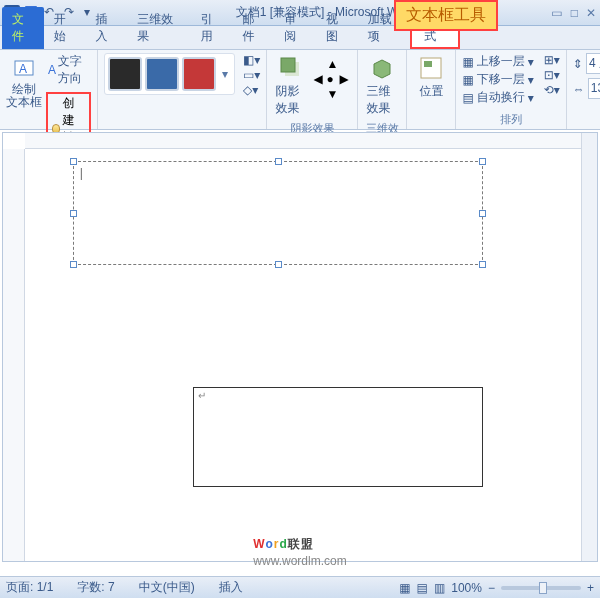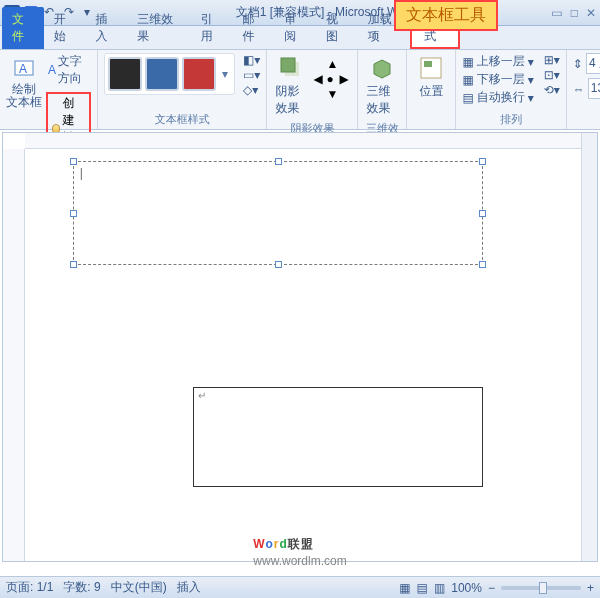--- a/index.html
+++ b/index.html
@@ -30,21 +30,21 @@
 .vrow{display:flex;align-items:center;gap:3px;white-space:nowrap}
 .spin{border:1px solid #b8c8dd;background:#fff;padding:1px 2px;width:62px;display:flex;align-items:center;font-size:11px}
 .doc-area{position:relative;height:430px;background:#fff;border:1px solid #b8c8dd;margin:2px;overflow:hidden}
 .ruler-h{height:16px;background:#f6f8fb;border-bottom:1px solid #d0d8e4;margin-left:22px}
 .ruler-v{width:22px;background:#f6f8fb;border-right:1px solid #d0d8e4;position:absolute;top:16px;bottom:0;left:0}
 .page{position:absolute;left:40px;top:24px;right:20px;bottom:8px;background:#fff}
 .scrollbar-v{position:absolute;right:0;top:0;bottom:0;width:16px;background:#eef2f8;border-left:1px solid #d0d8e4}
 .sel-box{position:absolute;border:1px dashed #7a7a7a;background:#fff}
 .handle{width:7px;height:7px;background:#fff;border:1px solid #5a8ac8;position:absolute}
 .plain-box{position:absolute;border:1px solid #333;background:#fff}
-.statusbar{position:absolute;bottom:0;left:0;right:0;height:22px;background:linear-gradient(#e8eef7,#cfdef0);border-top:1px solid #b8c8dd;display:flex;align-items:center;padding:0 6px;color:#3a5a8a;font-size:11px;gap:10px}
+.statusbar{position:absolute;bottom:0;left:0;right:0;height:22px;background:linear-gradient(#e8eef7,#cfdef0);border-top:1px solid #b8c8dd;display:flex;align-items:center;padding:0 6px;color:#3a5a8a;font-size:11px;gap:24px}
 .zoom{margin-left:auto;display:flex;align-items:center;gap:6px}
 .slider{width:80px;height:4px;background:#b8c8dd;position:relative;border-radius:2px}
 .slider-thumb{width:8px;height:12px;background:#eef2f8;border:1px solid #8aa4c8;position:absolute;left:38px;top:-4px}
 .watermark{position:absolute;left:50%;bottom:30px;transform:translateX(-50%);text-align:left;font-family:Arial;z-index:3}
 .wm1{font-size:22px;font-weight:bold;letter-spacing:1px}
 .wm1 .c1{color:#e03030}.wm1 .c2{color:#3a72d8}.wm1 .c3{color:#f0a020}.wm1 .c4{color:#2aa84a}.wm1 .c5{color:#444}
 .wm2{font-size:12px;color:#888}
 .link-ic{width:14px;height:10px;border:1px solid #b89040;border-radius:5px;background:linear-gradient(#ffe89a,#e8c050)}
 svg{display:block}
 </style>
@@ -122,21 +122,20 @@
         <div class="swatch" style="background:#3a6aa8"></div>
         <div class="swatch" style="background:#c43838"></div>
         <div class="arrow">▾</div>
       </div>
       <div class="vstack" style="margin-left:4px">
         <span>◧▾</span>
         <span>▭▾</span>
         <span>◇▾</span>
       </div>
     </div>
-    <div class="group-label">文本框样式</div>
   </div>
 
   <div class="group">
     <div class="group-body">
       <div class="big-btn">
         <div class="ic">
             <svg width="24" height="24">
               <rect x="6" y="6" width="14" height="14" fill="#cdb" opacity="0.6"></rect>
               <rect x="2" y="2" width="14" height="14" fill="#7aa868" stroke="#5a8848"></rect>
             </svg>
@@ -247,21 +246,21 @@
 
 <div class="watermark">
   <div class="wm1">
     <span class="c1">W</span><span class="c2">o</span><span class="c3">r</span><span class="c4">d</span><span class="c5">联盟</span>
   </div>
   <div class="wm2">www.wordlm.com</div>
 </div>
 
 <div class="statusbar">
   <span>页面: 1/1</span>
-  <span>字数: 9</span>
+  <span>字数: 7</span>
   <span>中文(中国)</span>
   <span>插入</span>
   <div class="zoom">
     <span>▦</span>
     <span>▤</span>
     <span>▥</span>
     <span>100%</span>
     <span>−</span>
     <div class="slider">
         <div class="slider-thumb"></div>

